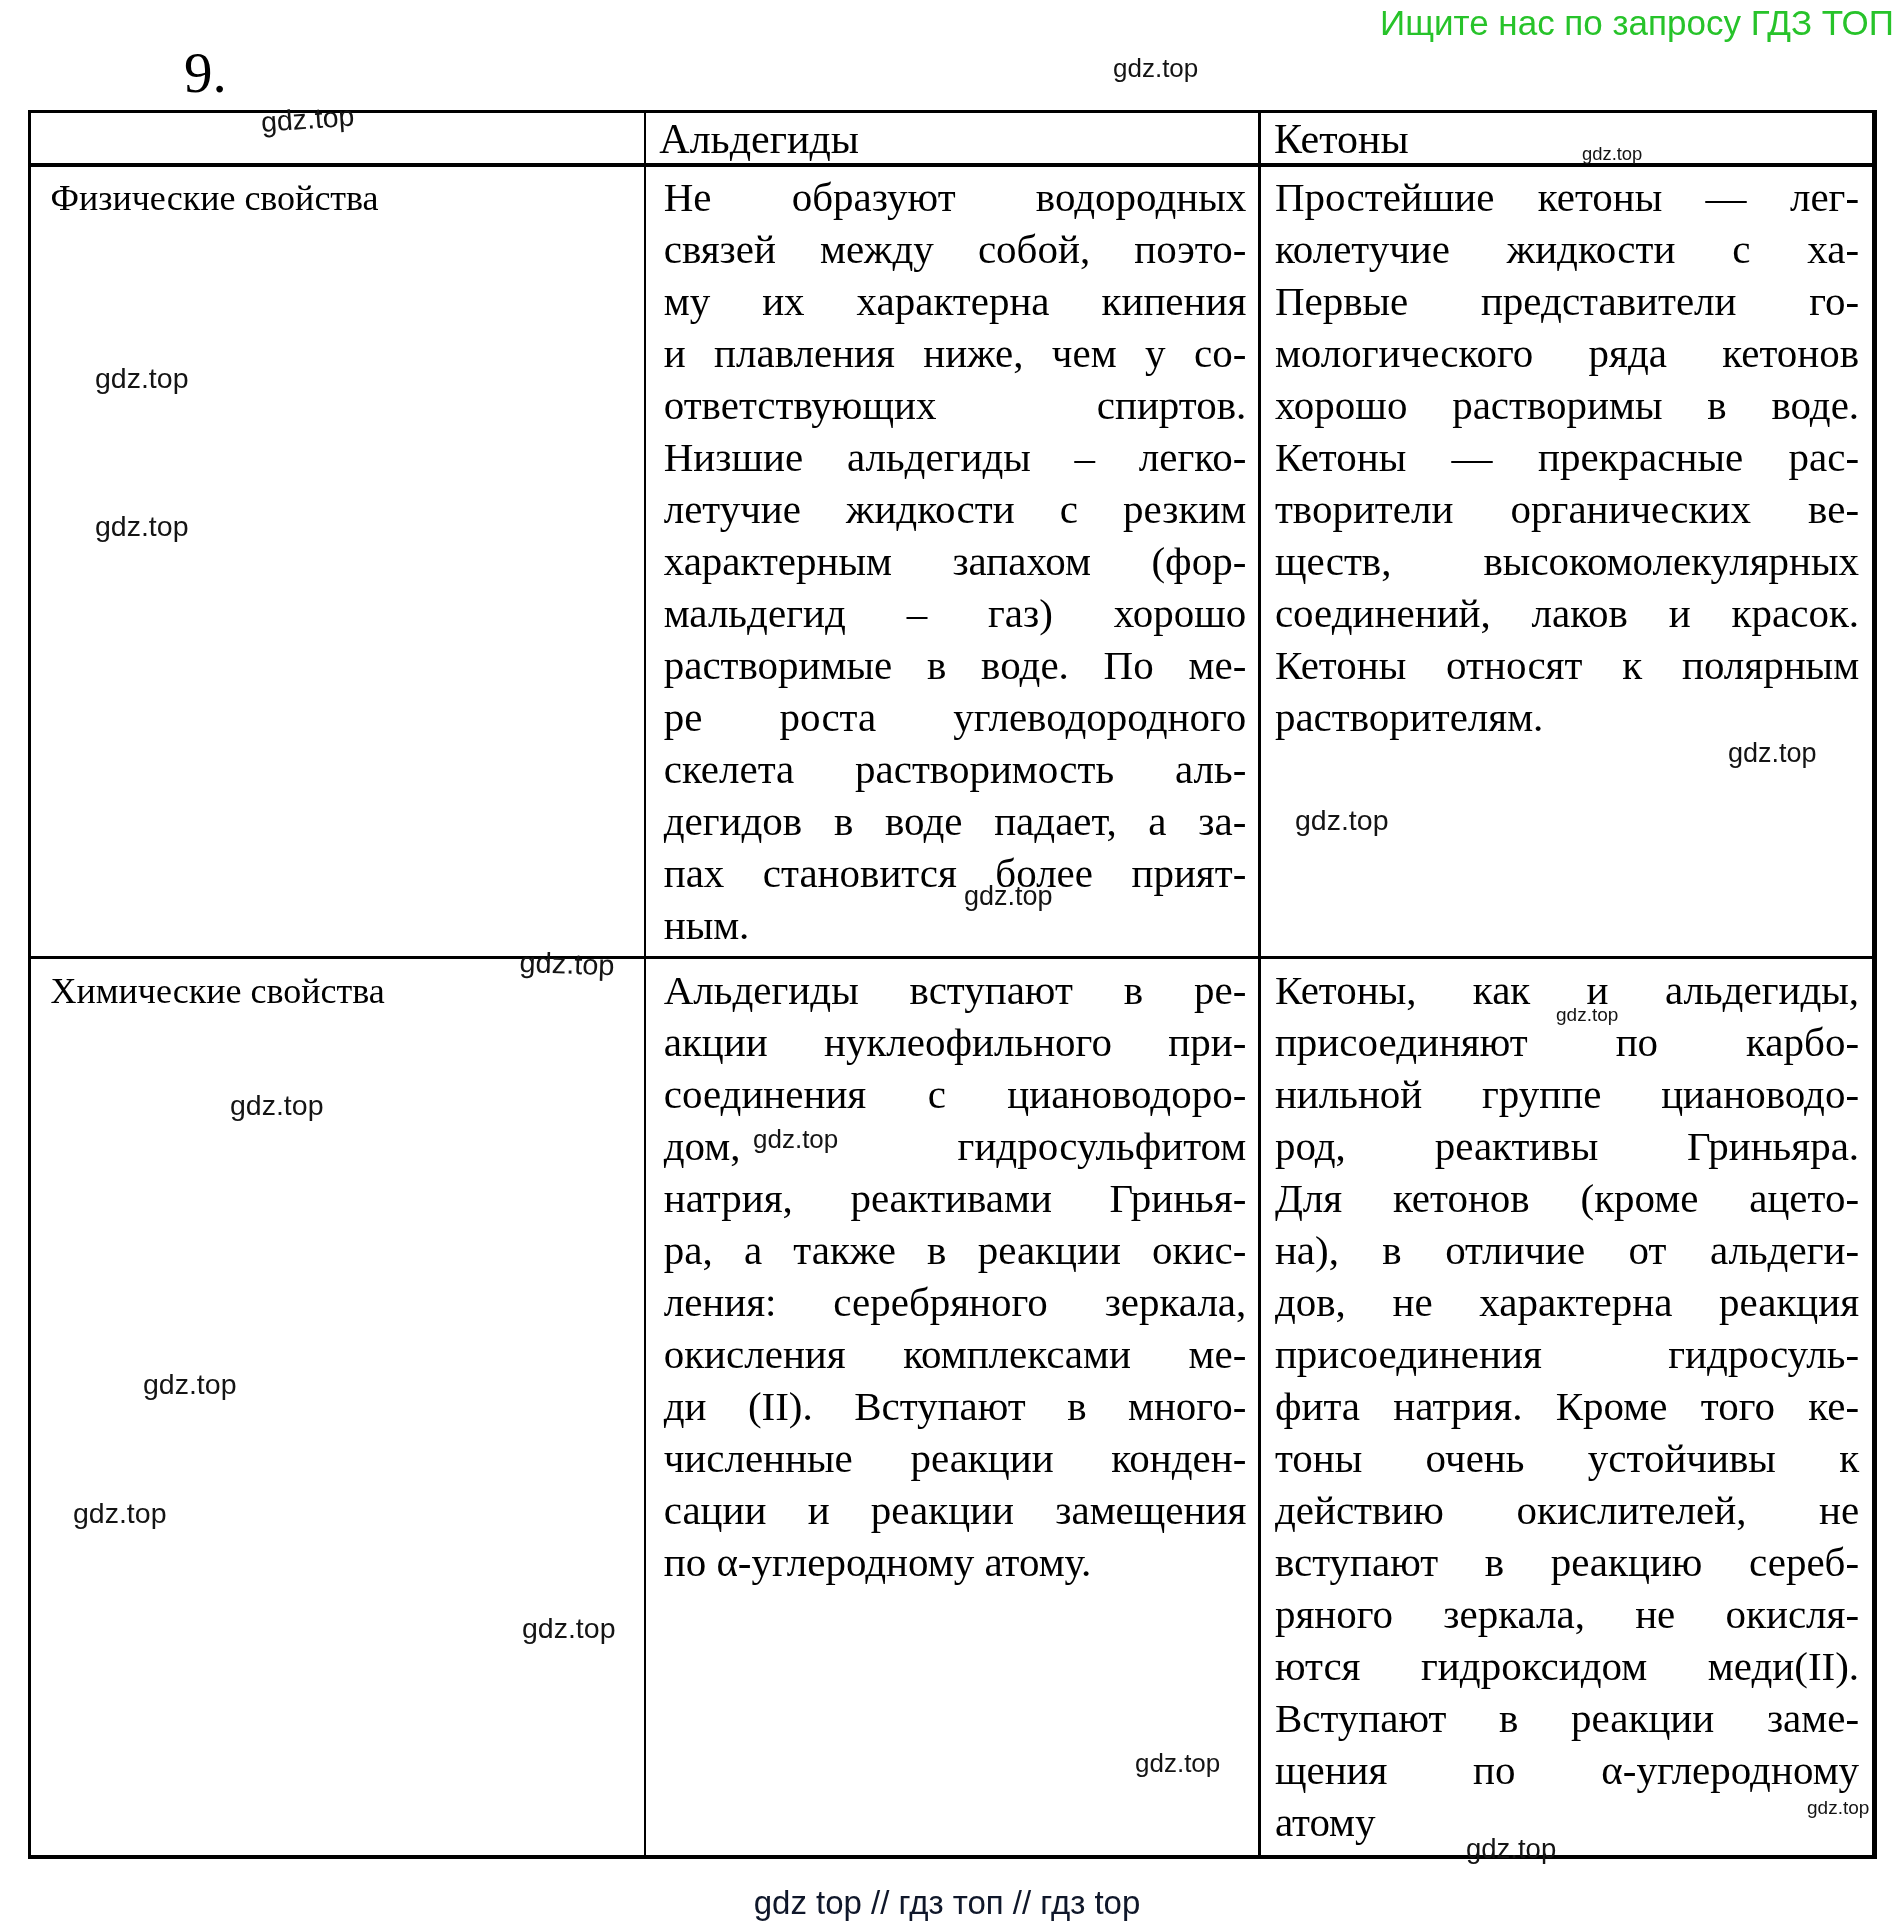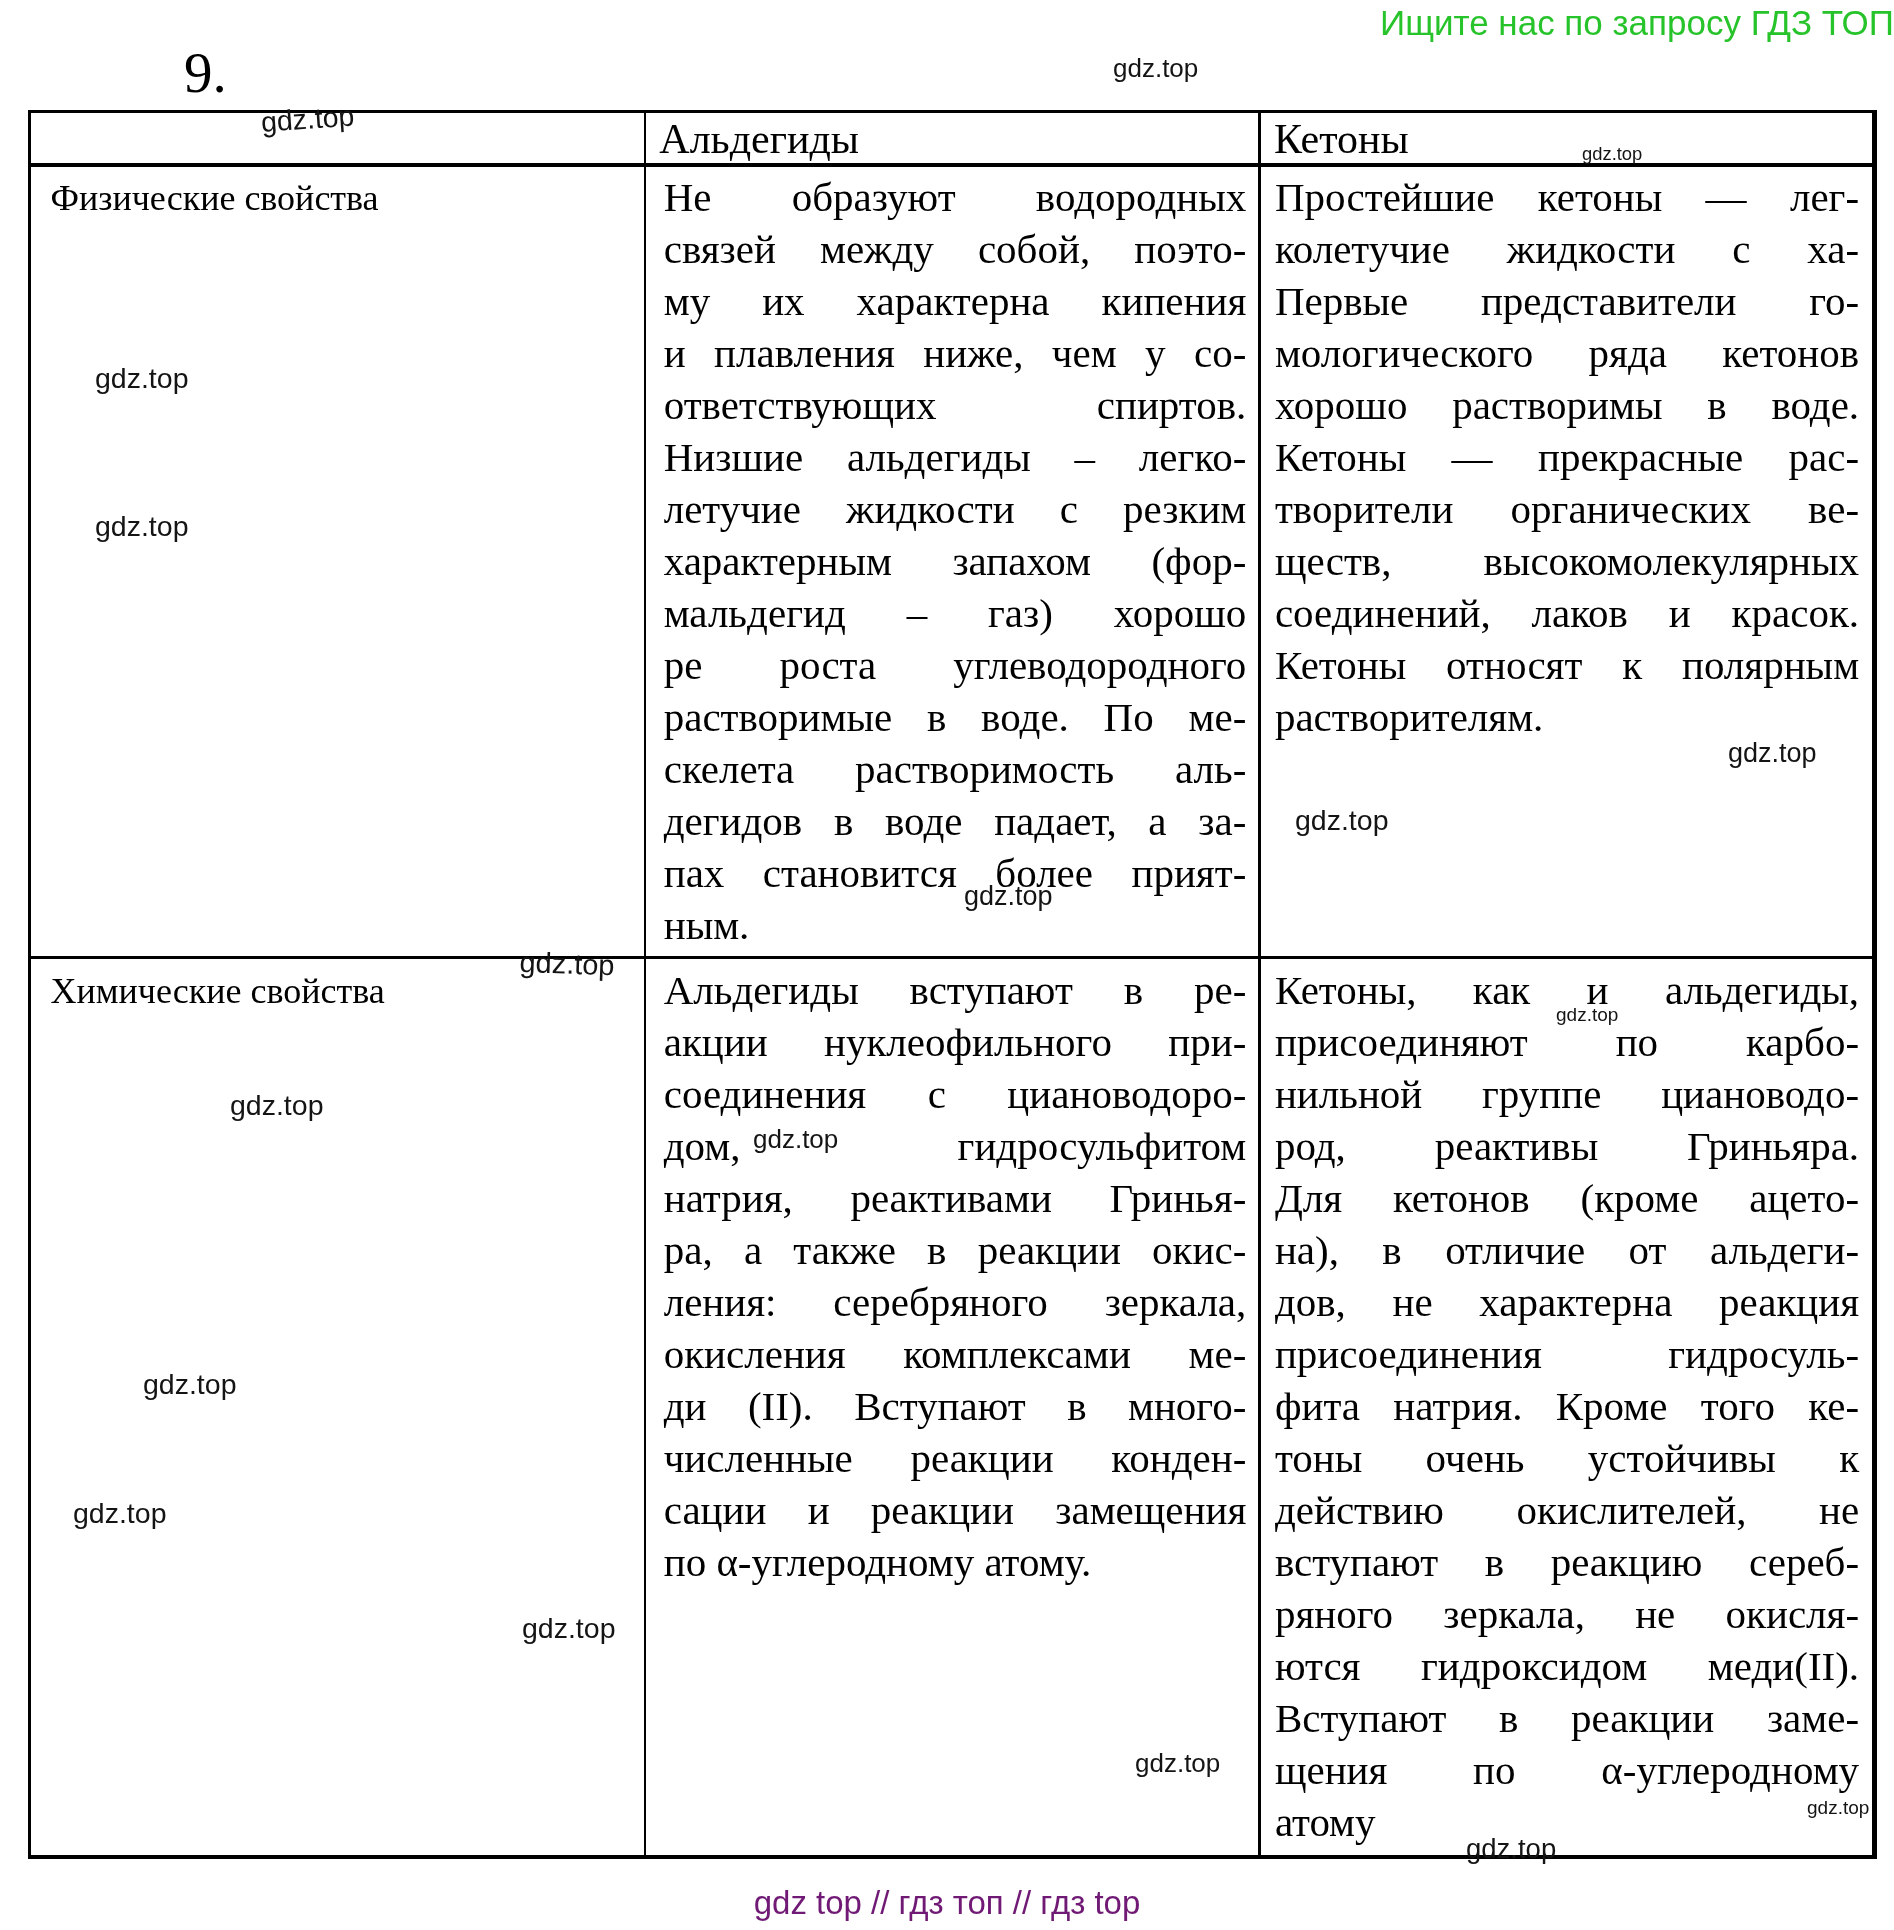--- a/index.html
+++ b/index.html
@@ -80,22 +80,22 @@
   <div class="cell text-cell pad-c2 r1">
       <div class="tl">Не образуют водородных</div>
       <div class="tl">связей между собой, поэто-</div>
       <div class="tl">му их характерна кипения</div>
       <div class="tl">и плавления ниже, чем у со-</div>
       <div class="tl">ответствующих спиртов.</div>
       <div class="tl">Низшие альдегиды – легко-</div>
       <div class="tl">летучие жидкости с резким</div>
       <div class="tl">характерным запахом (фор-</div>
       <div class="tl">мальдегид – газ) хорошо</div>
+      <div class="tl">растворимые в воде. По ме-</div>
       <div class="tl">ре роста углеводородного</div>
-      <div class="tl">растворимые в воде. По ме-</div>
       <div class="tl">скелета растворимость аль-</div>
       <div class="tl">дегидов в воде падает, а за-</div>
       <div class="tl">пах становится более прият-</div>
       <div class="tl last">ным.</div>
     </div>
   <div class="cell text-cell pad-c3 r1">
       <div class="tl">Простейшие кетоны — лег-</div>
       <div class="tl">колетучие жидкости с ха-</div>
       <div class="tl">Первые представители го-</div>
       <div class="tl">мологического ряда кетонов</div>
@@ -158,14 +158,14 @@
     <span class="wm" style="left: 230px; top: 1091px; font-size: 28.5px;">gdz.top</span>
     <span class="wm" style="left: 753px; top: 1126px; font-size: 26px;">gdz.top</span>
     <span class="wm" style="left: 143px; top: 1370px; font-size: 28.5px;">gdz.top</span>
     <span class="wm" style="left: 73px; top: 1499px; font-size: 28.5px;">gdz.top</span>
     <span class="wm" style="left: 522px; top: 1614px; font-size: 28.5px;">gdz.top</span>
     <span class="wm" style="left: 1135px; top: 1750px; font-size: 26px;">gdz.top</span>
     <span class="wm" style="left: 1807px; top: 1798px; font-size: 19px;">gdz.top</span>
     <span class="wm" style="left: 1466px; top: 1835px; font-size: 27.5px;">gdz.top</span>
   </div>
 
-<div class="footer" style="color: #701a75;">gdz top // гдз топ // гдз top</div>
+<div class="footer" style="color: #0f172a;">gdz top // гдз топ // гдз top</div>
 
 
 </body></html>

